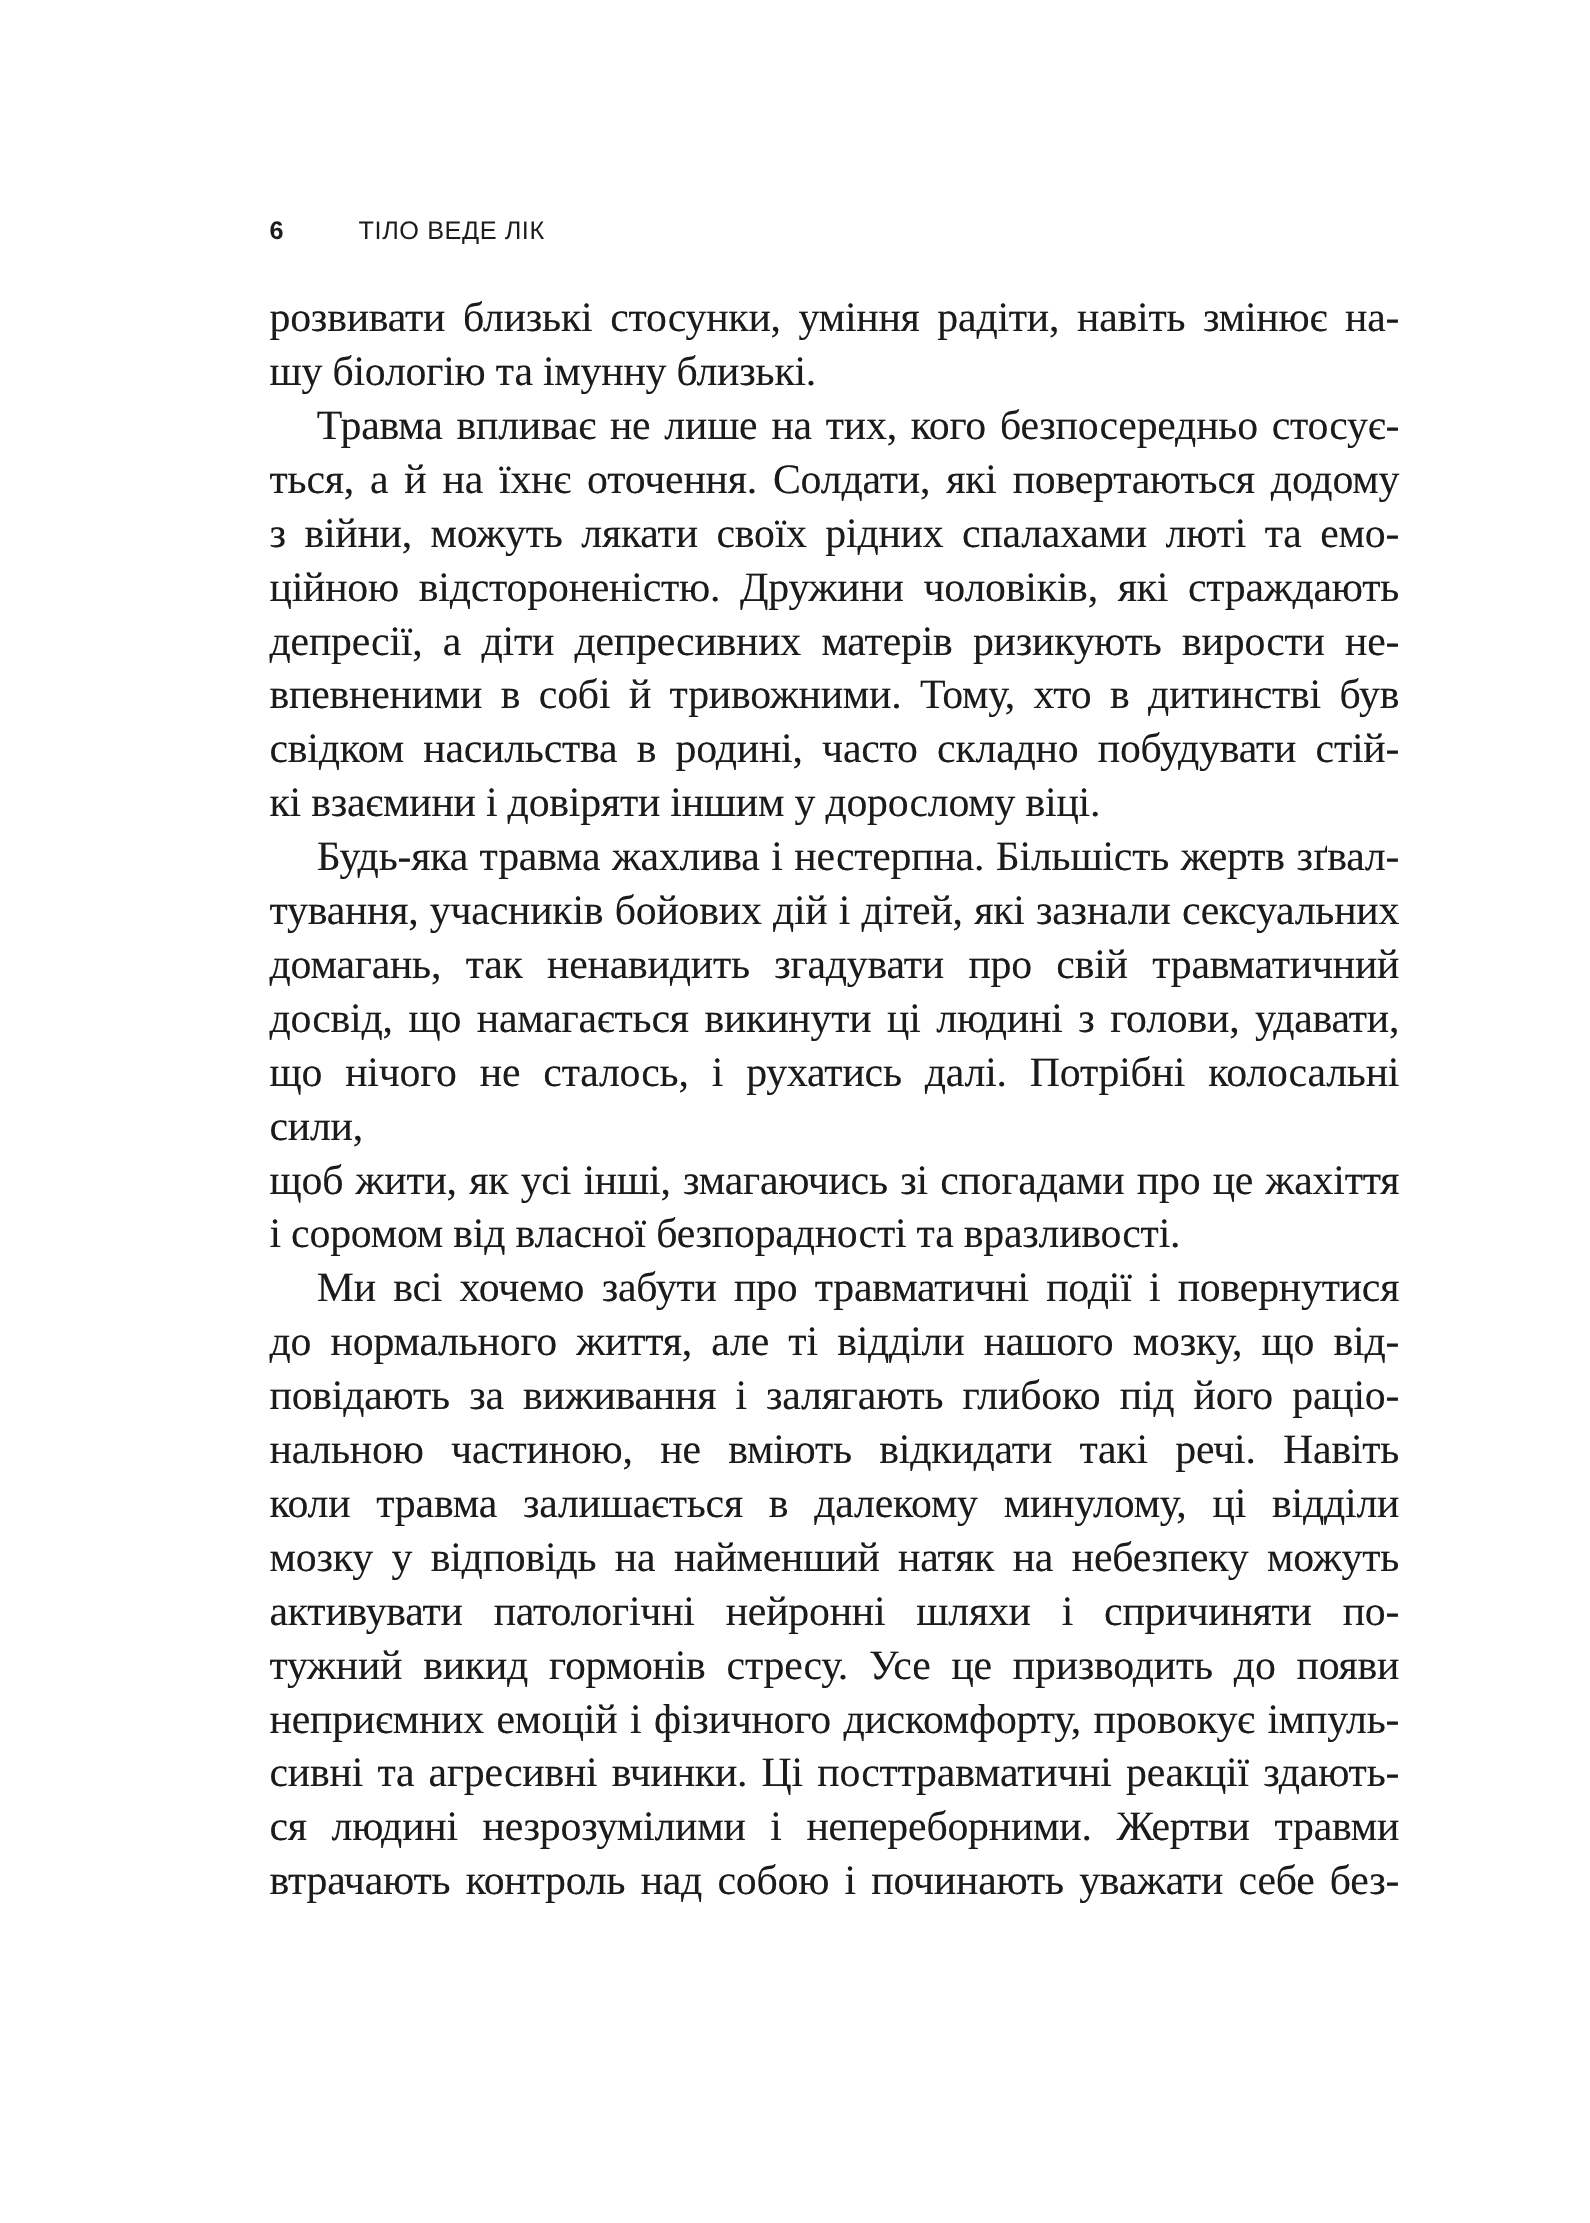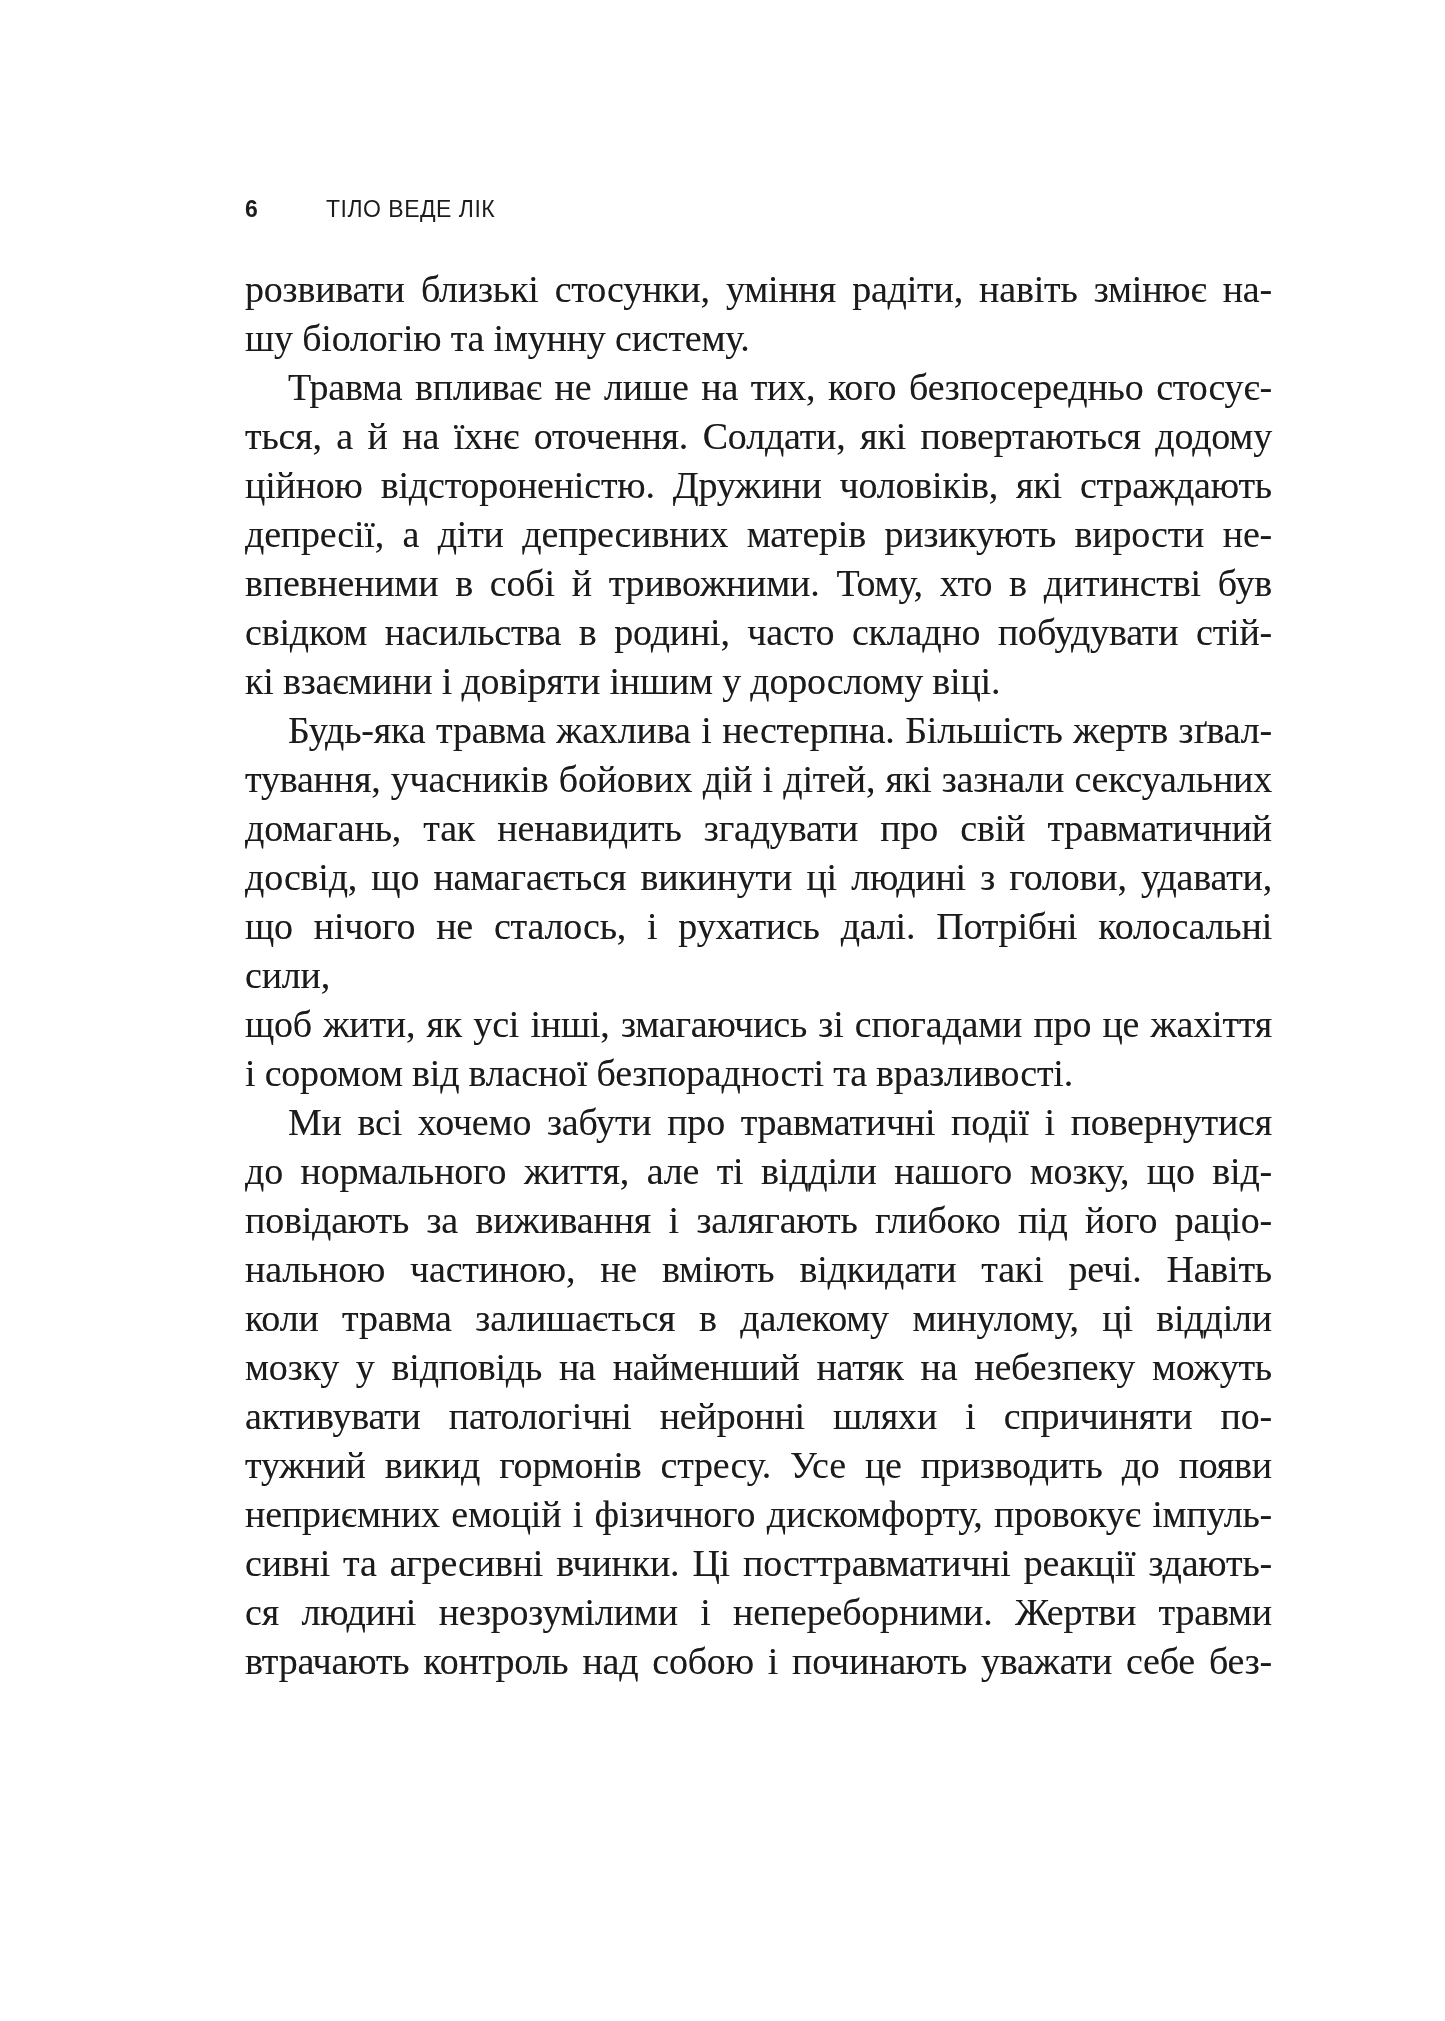--- a/index.html
+++ b/index.html
@@ -66,23 +66,24 @@
 
 <div class="page">
 
   <div class="running-head">
     <span class="page-number">6</span>
     <span class="running-title">ТІЛО ВЕДЕ ЛІК</span>
   </div>
 
   <div class="text-block">
       <div class="line">розвивати близькі стосунки, уміння радіти, навіть змінює на-</div>
-      <div class="line line-end">шу біологію та імунну систему.</div>
+      <div class="line line-end">шу біологію та імунну близькі.</div>
       <div class="line line-indent">Травма впливає не лише на тих, кого безпосередньо стосує-</div>
       <div class="line">ться, а й на їхнє оточення. Солдати, які повертаються додому</div>
+      <div class="line">з війни, можуть лякати своїх рідних спалахами люті та емо-</div>
       <div class="line">ційною відстороненістю. Дружини чоловіків, які страждають</div>
       <div class="line">депресії, а діти депресивних матерів ризикують вирости не-</div>
       <div class="line">впевненими в собі й тривожними. Тому, хто в дитинстві був</div>
       <div class="line">свідком насильства в родині, часто складно побудувати стій-</div>
       <div class="line line-end">кі взаємини і довіряти іншим у дорослому віці.</div>
       <div class="line line-indent">Будь-яка травма жахлива і нестерпна. Більшість жертв зґвал-</div>
       <div class="line">тування, учасників бойових дій і дітей, які зазнали сексуальних</div>
       <div class="line">домагань, так ненавидить згадувати про свій травматичний</div>
       <div class="line">досвід, що намагається викинути ці людині з голови, удавати,</div>
       <div class="line">що нічого не сталось, і рухатись далі. Потрібні колосальні сили,</div>

